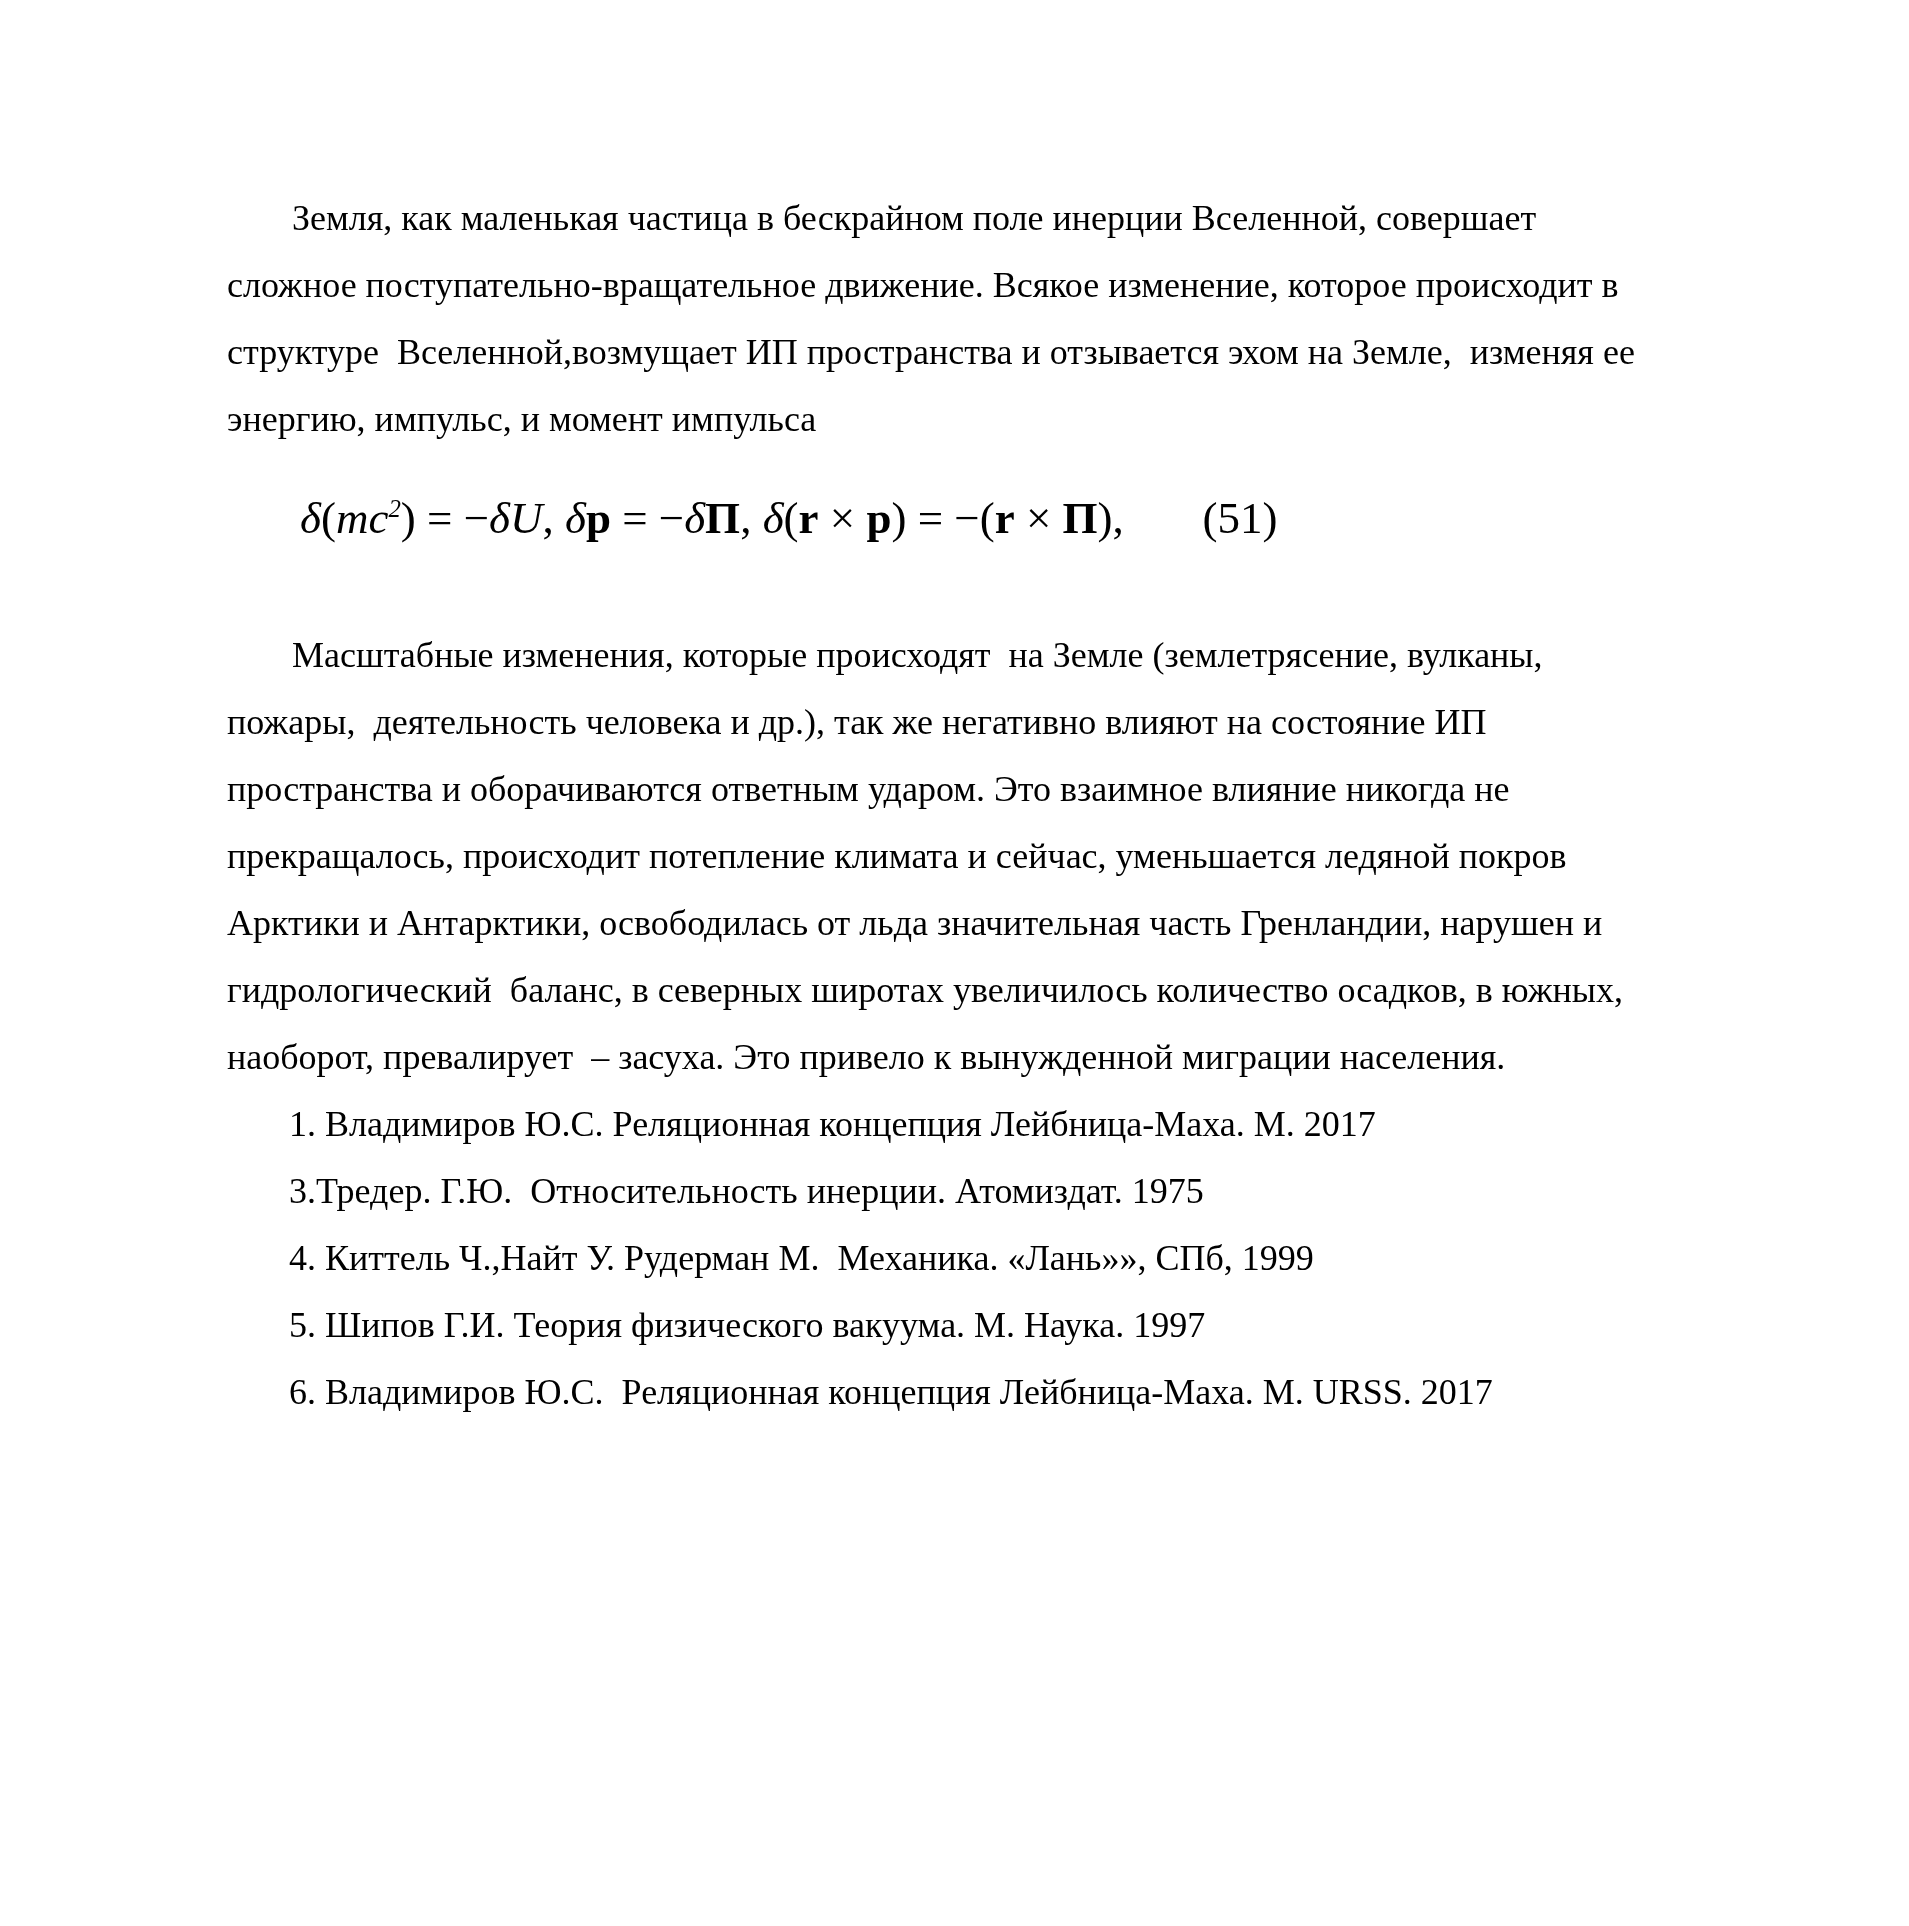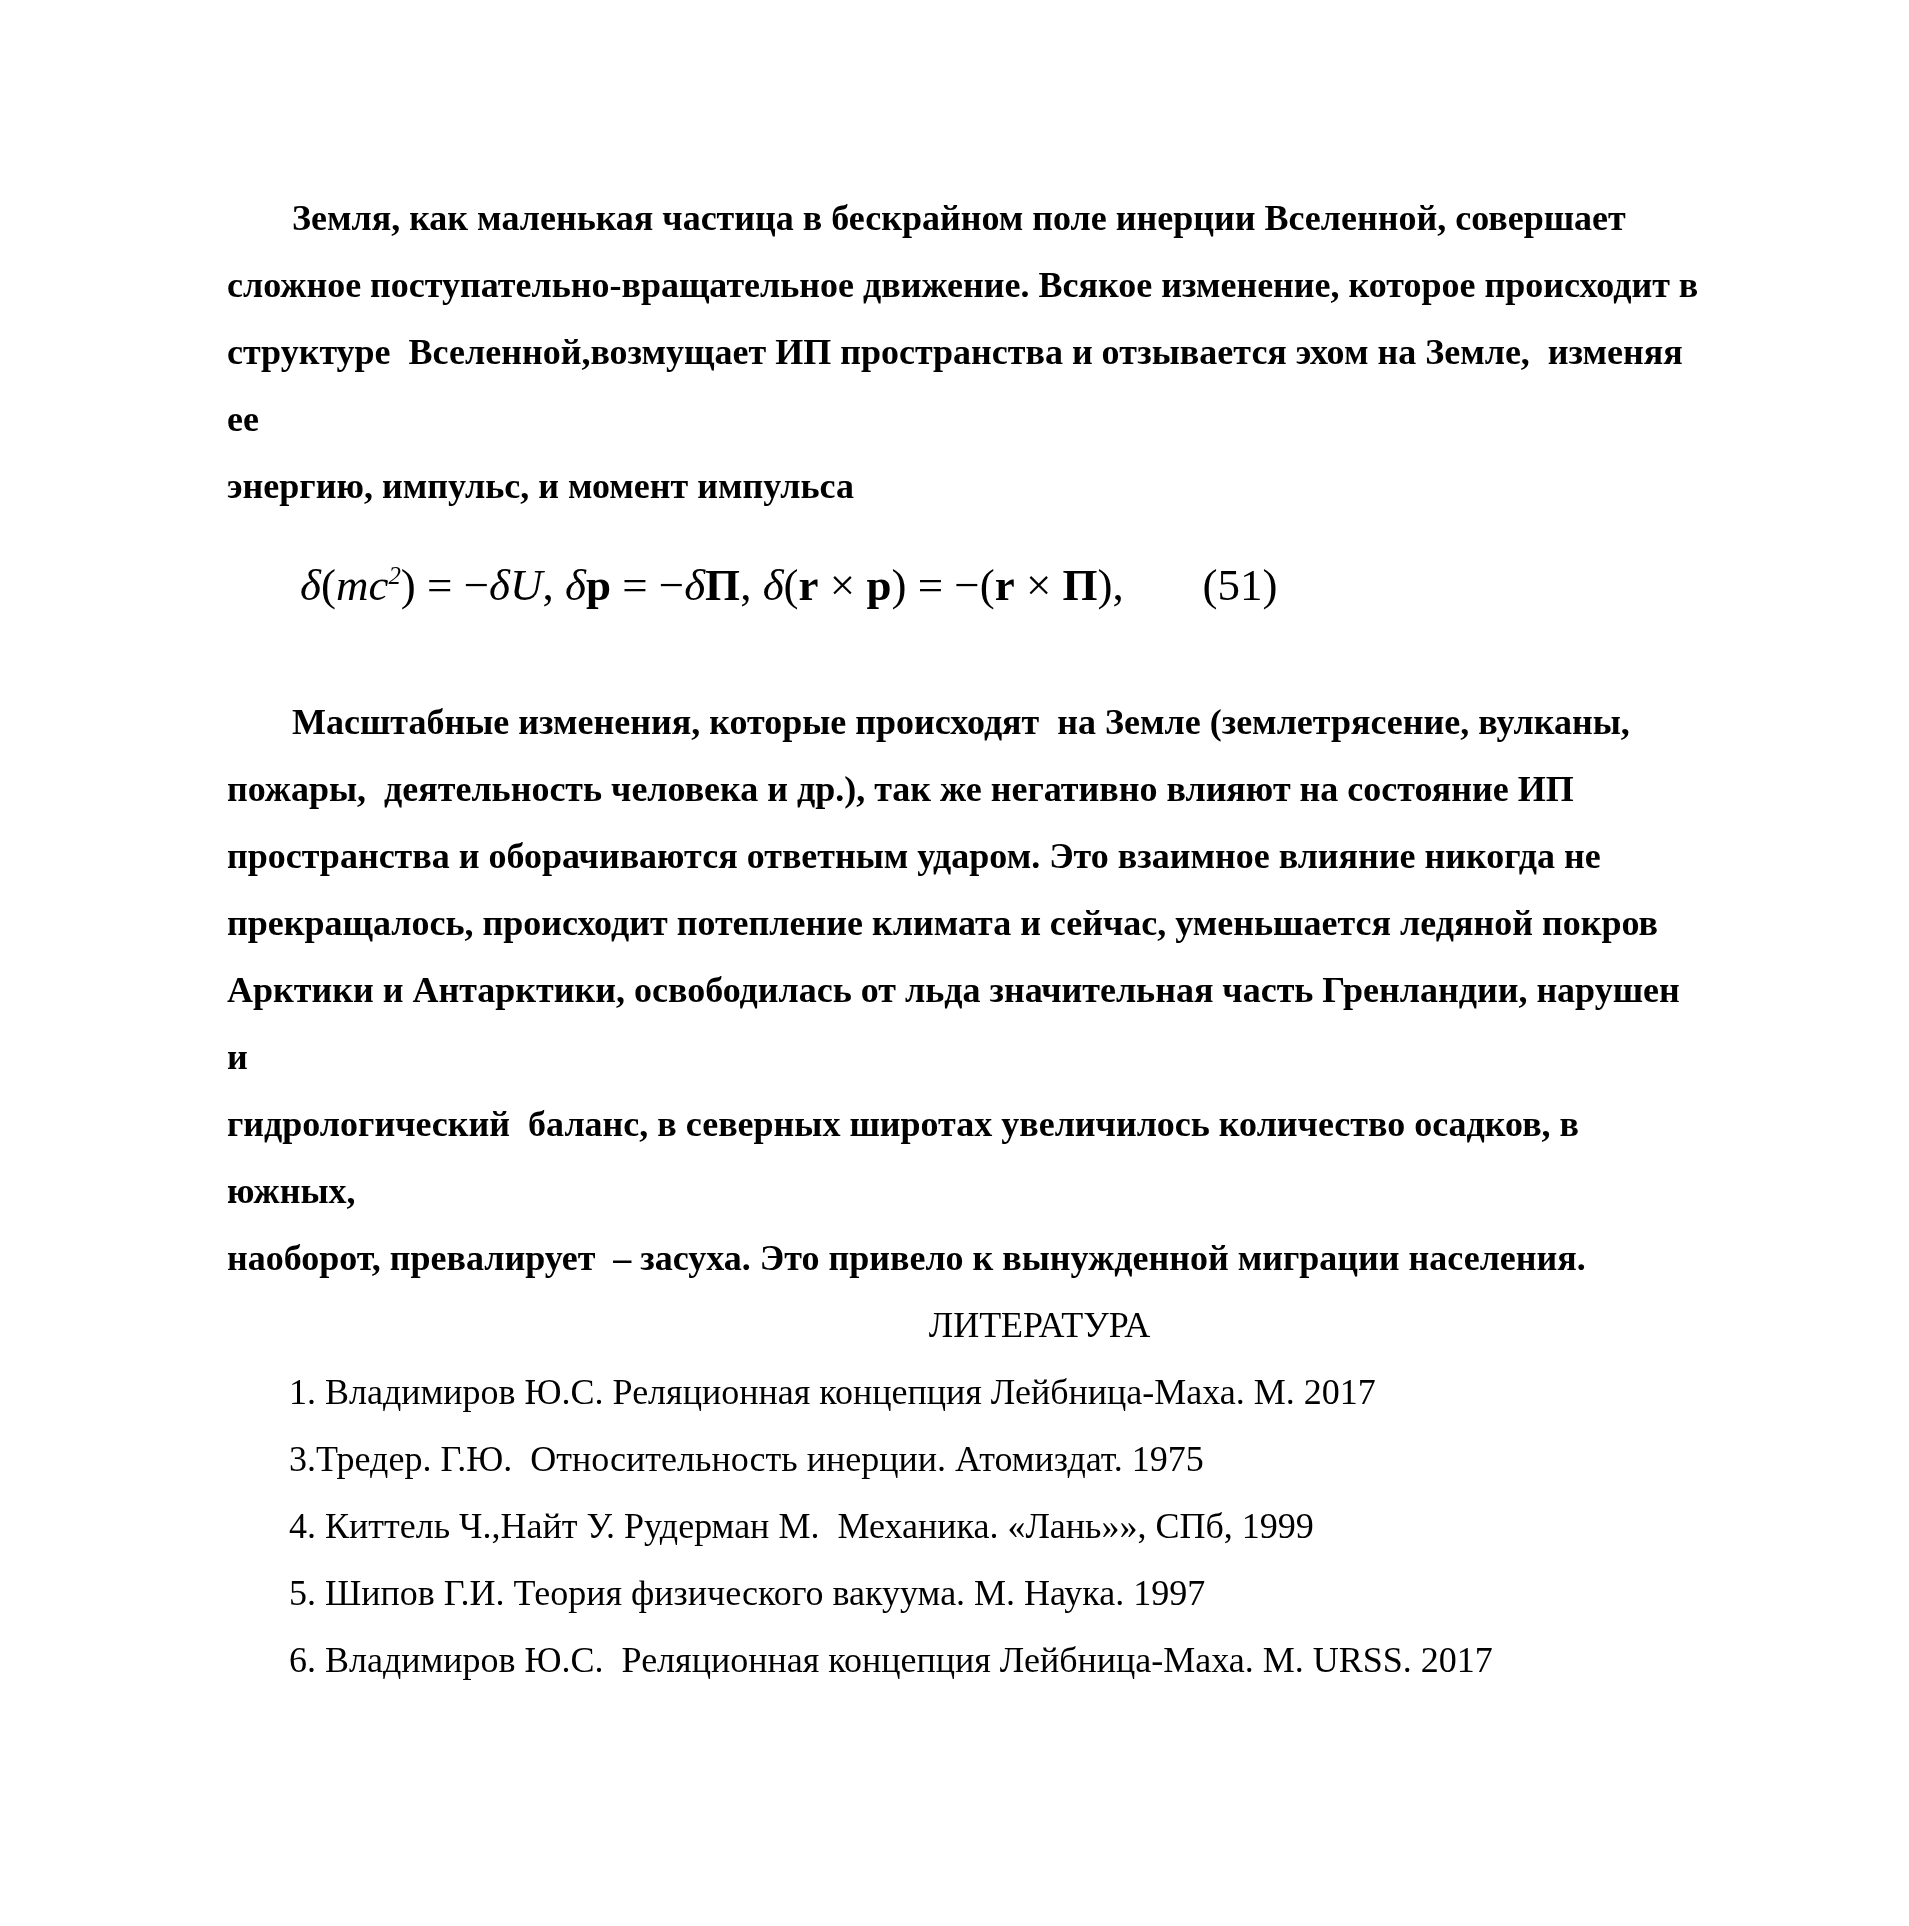--- a/index.html
+++ b/index.html
@@ -18,21 +18,20 @@
     line-height: 67px;
     box-sizing: border-box;
     padding: 185px 204px 0 227px;
     overflow: hidden;
   }
   .para {
     margin: 0;
     white-space: pre-wrap;
     text-indent: 65px;
     text-align: left;
-    font-weight: bold;
   }
   .formula {
     margin: 19px 0 58px 0;
     padding-left: 73px;
     line-height: 92px;
     font-size: 45px;
     white-space: pre;
   }
   .seg-i { font-style: italic; }
   .seg-b { font-weight: bold; font-style: normal; }
@@ -79,21 +78,20 @@
 
   <p class="para">Масштабные изменения, которые происходят  на Земле (землетрясение, вулканы,
 пожары,  деятельность человека и др.), так же негативно влияют на состояние ИП
 пространства и оборачиваются ответным ударом. Это взаимное влияние никогда не
 прекращалось, происходит потепление климата и сейчас, уменьшается ледяной покров
 Арктики и Антарктики, освободилась от льда значительная часть Гренландии, нарушен и
 гидрологический  баланс, в северных широтах увеличилось количество осадков, в южных,
 наоборот, превалирует  – засуха. Это привело к вынужденной миграции населения.</p>
 
 
-  <h2 class="lit-heading">ЛИТЕРАТУРА</h2>
 
   <div class="ref-list">
       <div class="ref-item">1. Владимиров Ю.С. Реляционная концепция Лейбница-Маха. М. 2017</div>
       <div class="ref-item">3.Тредер. Г.Ю.  Относительность инерции. Атомиздат. 1975</div>
       <div class="ref-item">4. Киттель Ч.,Найт У. Рудерман М.  Механика. «Лань»», СПб, 1999</div>
       <div class="ref-item">5. Шипов Г.И. Теория физического вакуума. М. Наука. 1997</div>
       <div class="ref-item">6. Владимиров Ю.С.  Реляционная концепция Лейбница-Маха. М. URSS. 2017</div>
     </div>
 
 </div>

